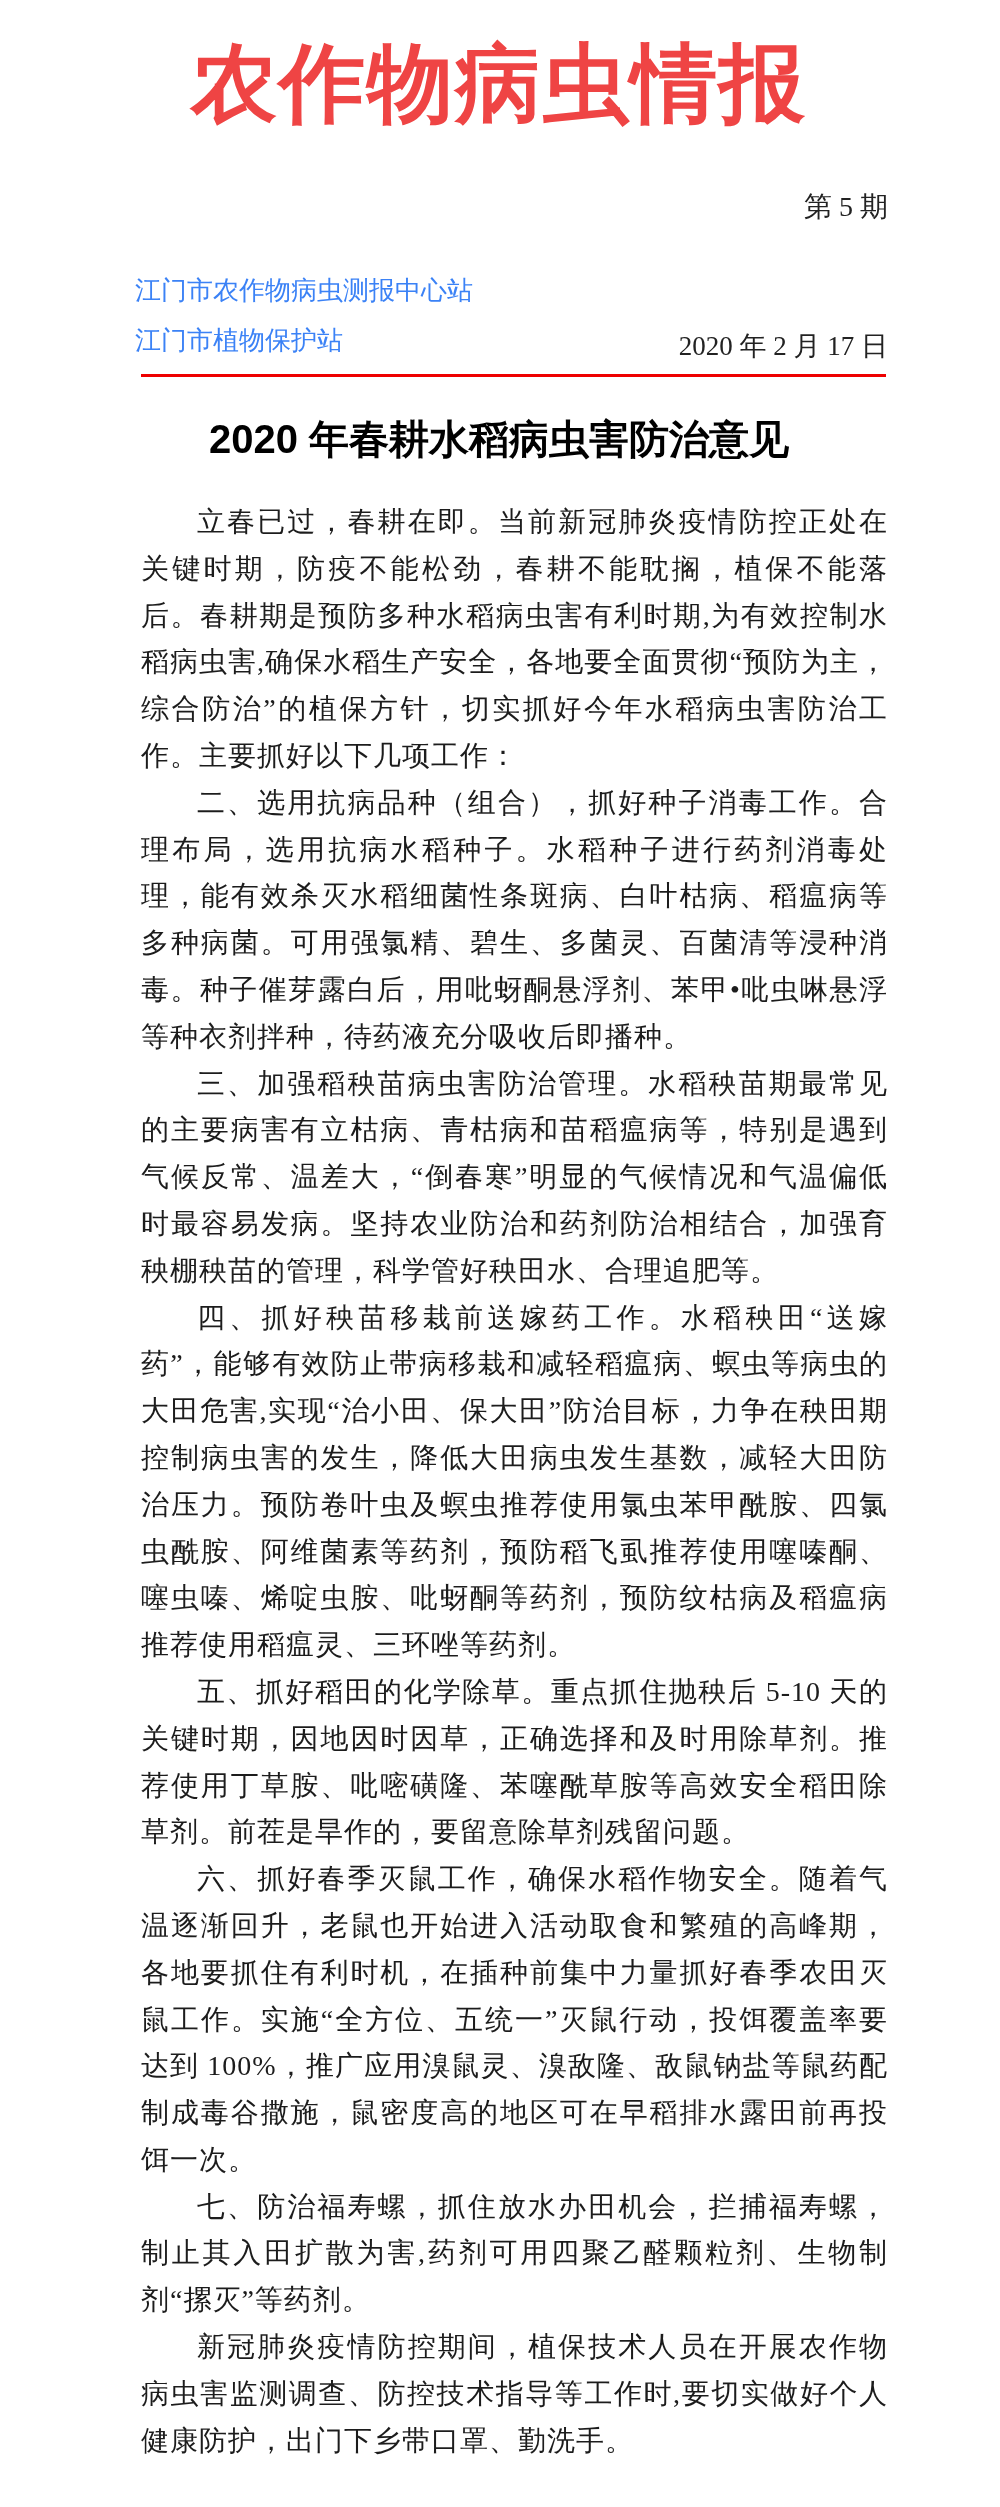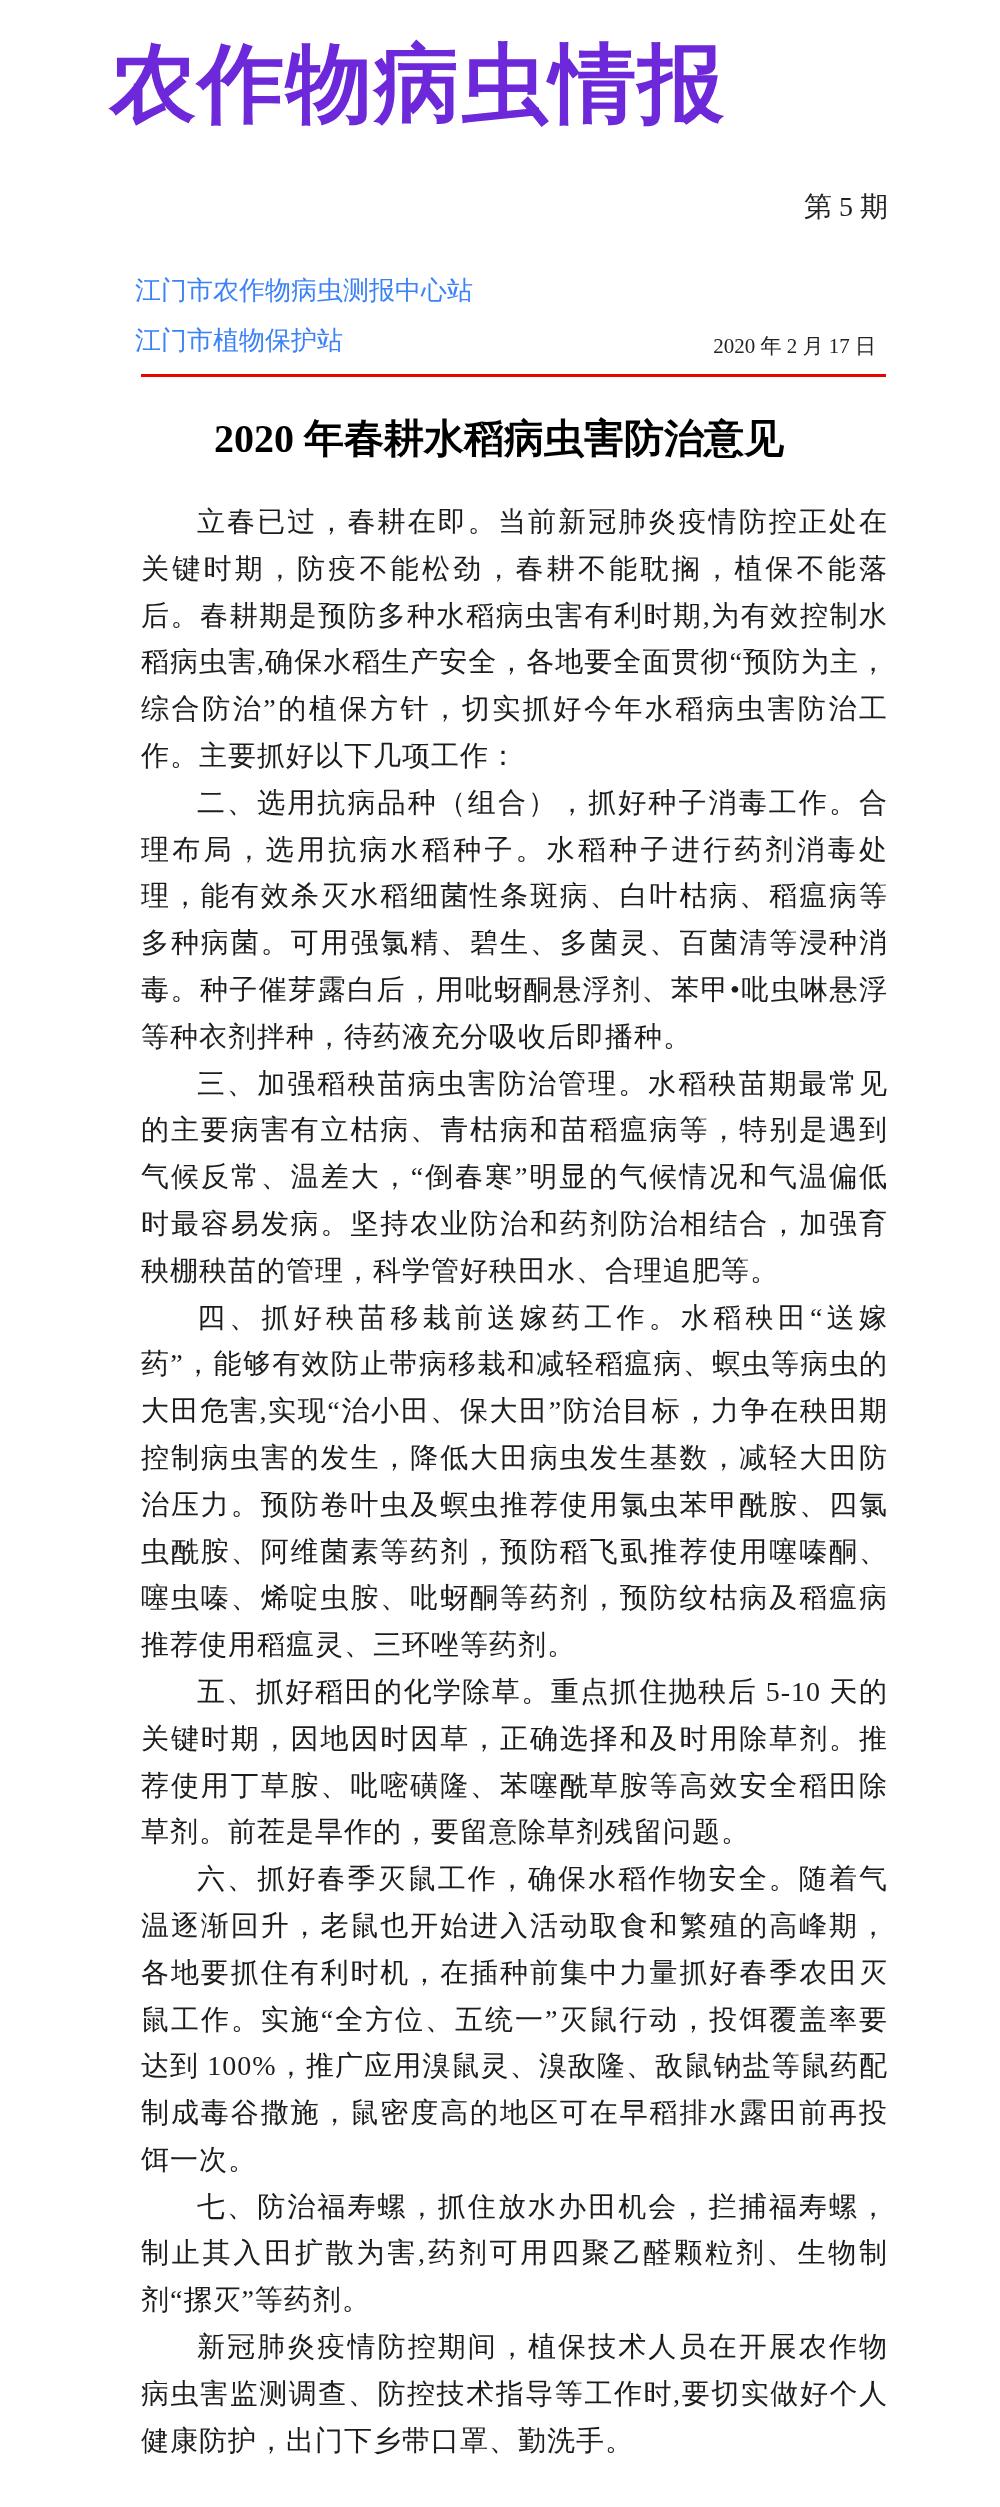--- a/index.html
+++ b/index.html
@@ -11,24 +11,25 @@
     font-family: "Liberation Serif", "DejaVu Serif", serif;
     color: #1c1c1c;
   }
   .page {
     width: 1000px;
     height: 2507px;
     padding: 0 112px 0 110px;
   }
   .masthead-title {
     margin-top: 30px;
+    text-align: center;
     font-size: 86px;
     line-height: 108px;
     font-weight: bold;
-    color: #6d28d9;
+    color: #ef4444;
     font-family: "Liberation Serif", "DejaVu Serif", serif;
     letter-spacing: 2px;
     white-space: nowrap;
   }
   .issue-line {
     margin-top: 52px;
     text-align: right;
     font-size: 28px;
     line-height: 34px;
     color: #222222;
@@ -39,41 +40,40 @@
     justify-content: space-between;
     align-items: flex-end;
   }
   .org-block {
     padding-left: 25px;
     font-size: 26px;
     line-height: 50px;
     color: #3b82f6;
   }
   .pub-date {
-    font-size: 21px;
+    font-size: 27px;
     line-height: 40px;
     color: #222222;
-    margin-right: 12px;
     white-space: nowrap;
   }
   .red-rule {
     margin-top: 8px;
     margin-left: 31px;
     width: 745px;
     height: 3px;
     background: #ee0000;
   }
   .doc-title {
     margin-top: 36px;
     text-align: center;
     font-size: 40px;
     line-height: 52px;
     font-weight: bold;
     color: #000000;
-    font-family: Liberation Serif, serif;
+    font-family: Liberation Sans, sans-serif;
     white-space: nowrap;
   }
   .body-text {
     margin-top: 34px;
   }
   .body-text p {
     font-size: 28px;
     line-height: 46.8px;
     letter-spacing: 1px;
     text-align: justify;

